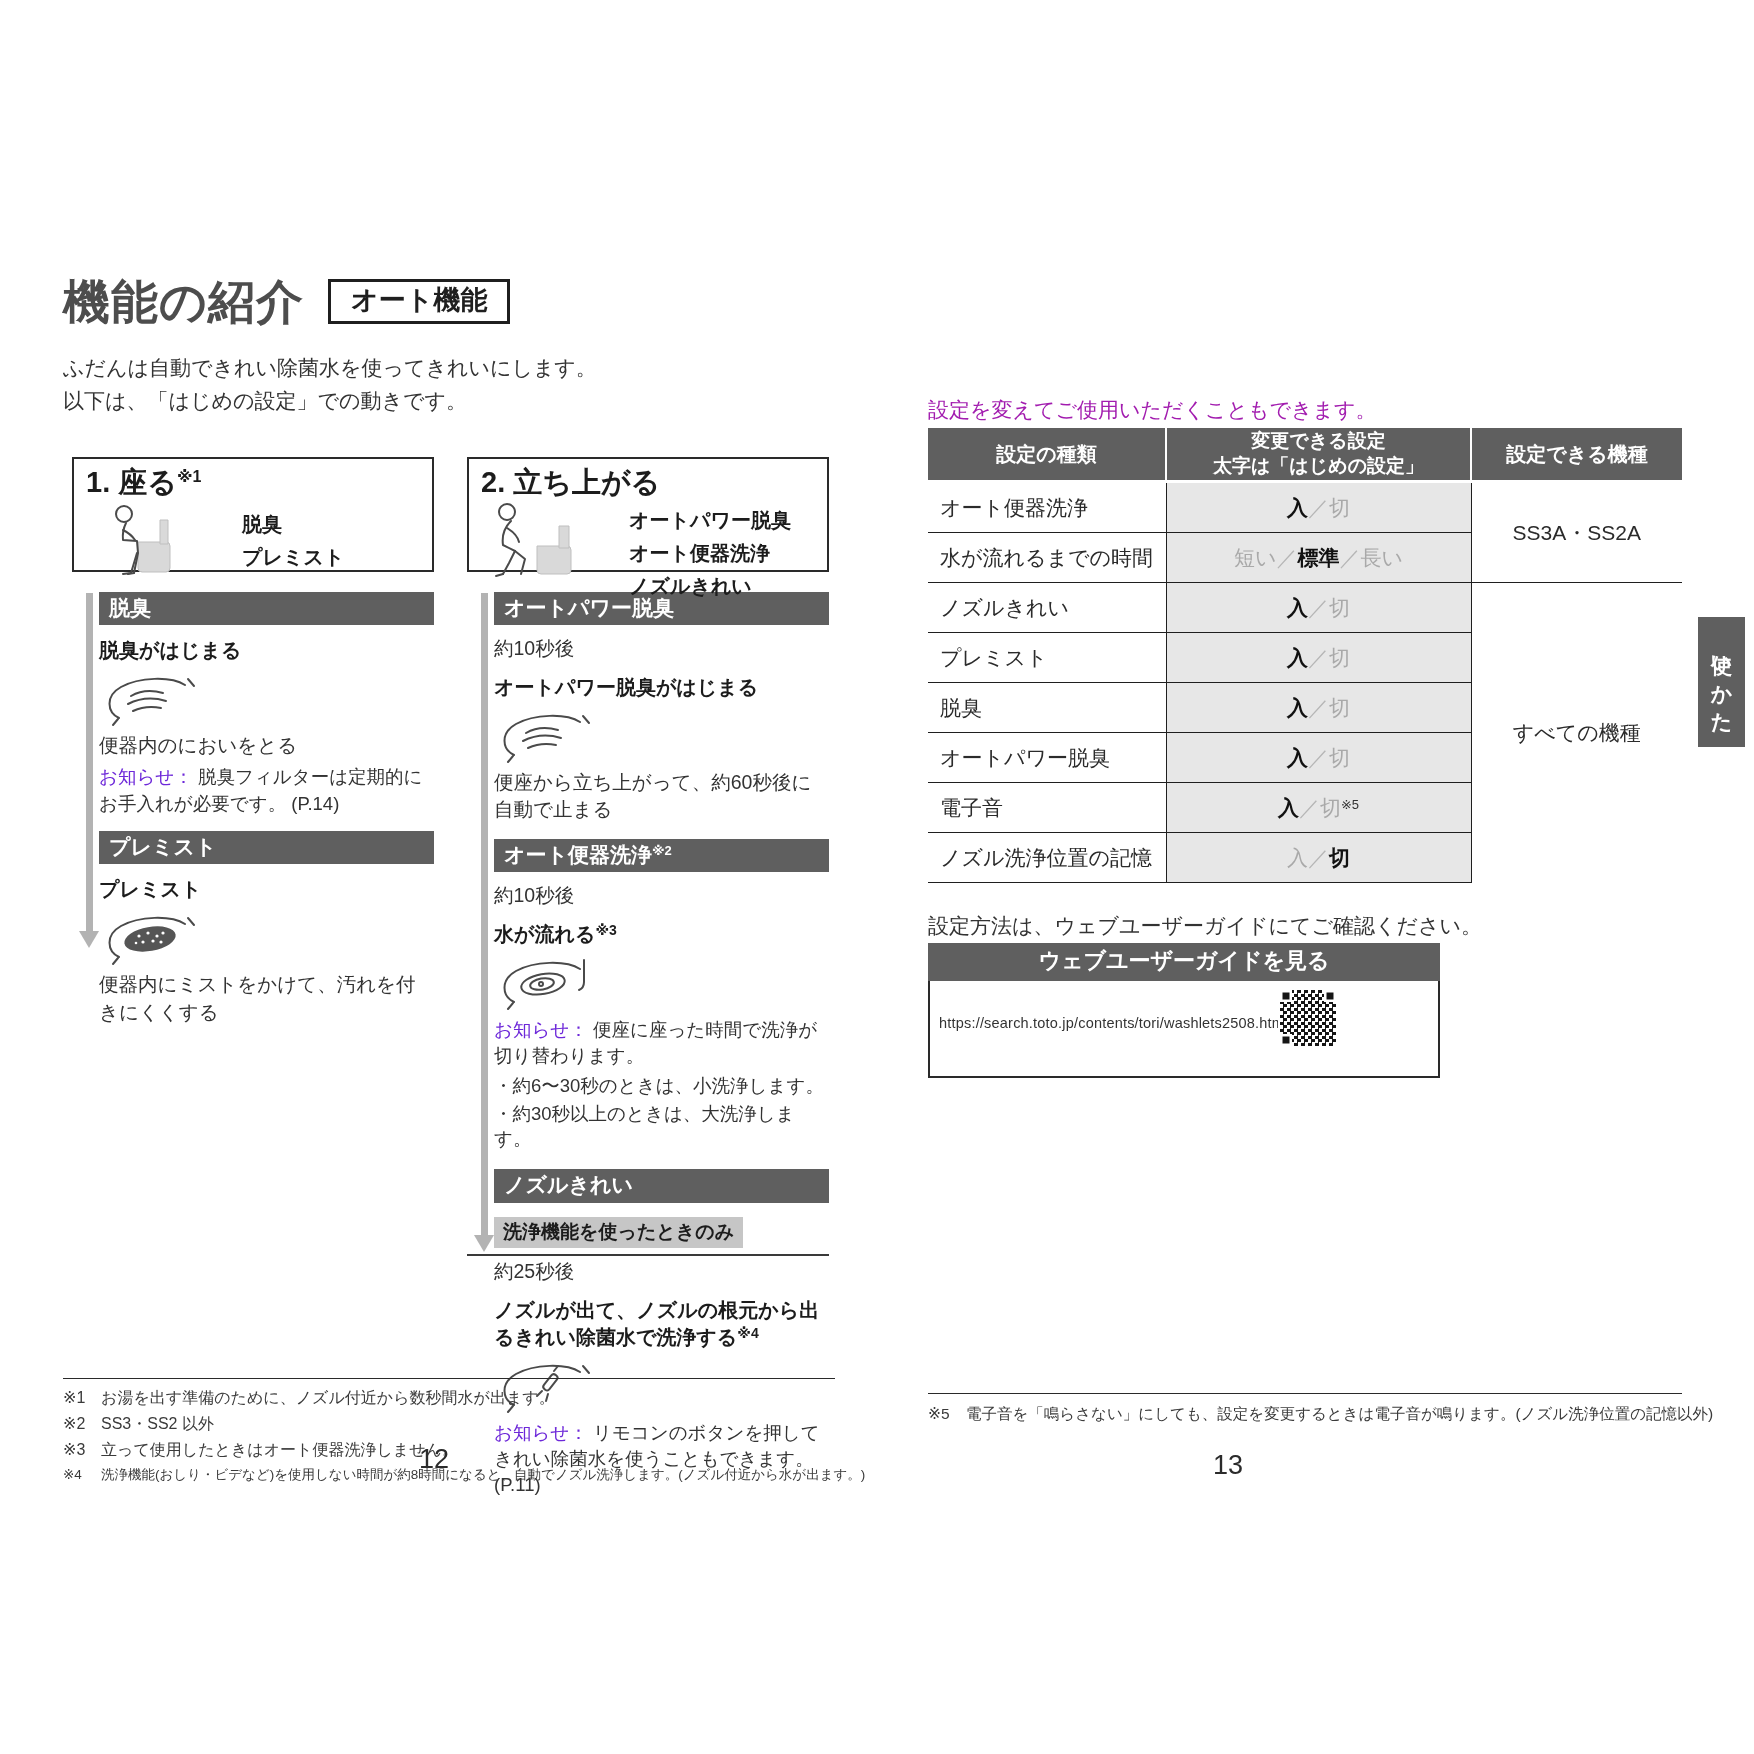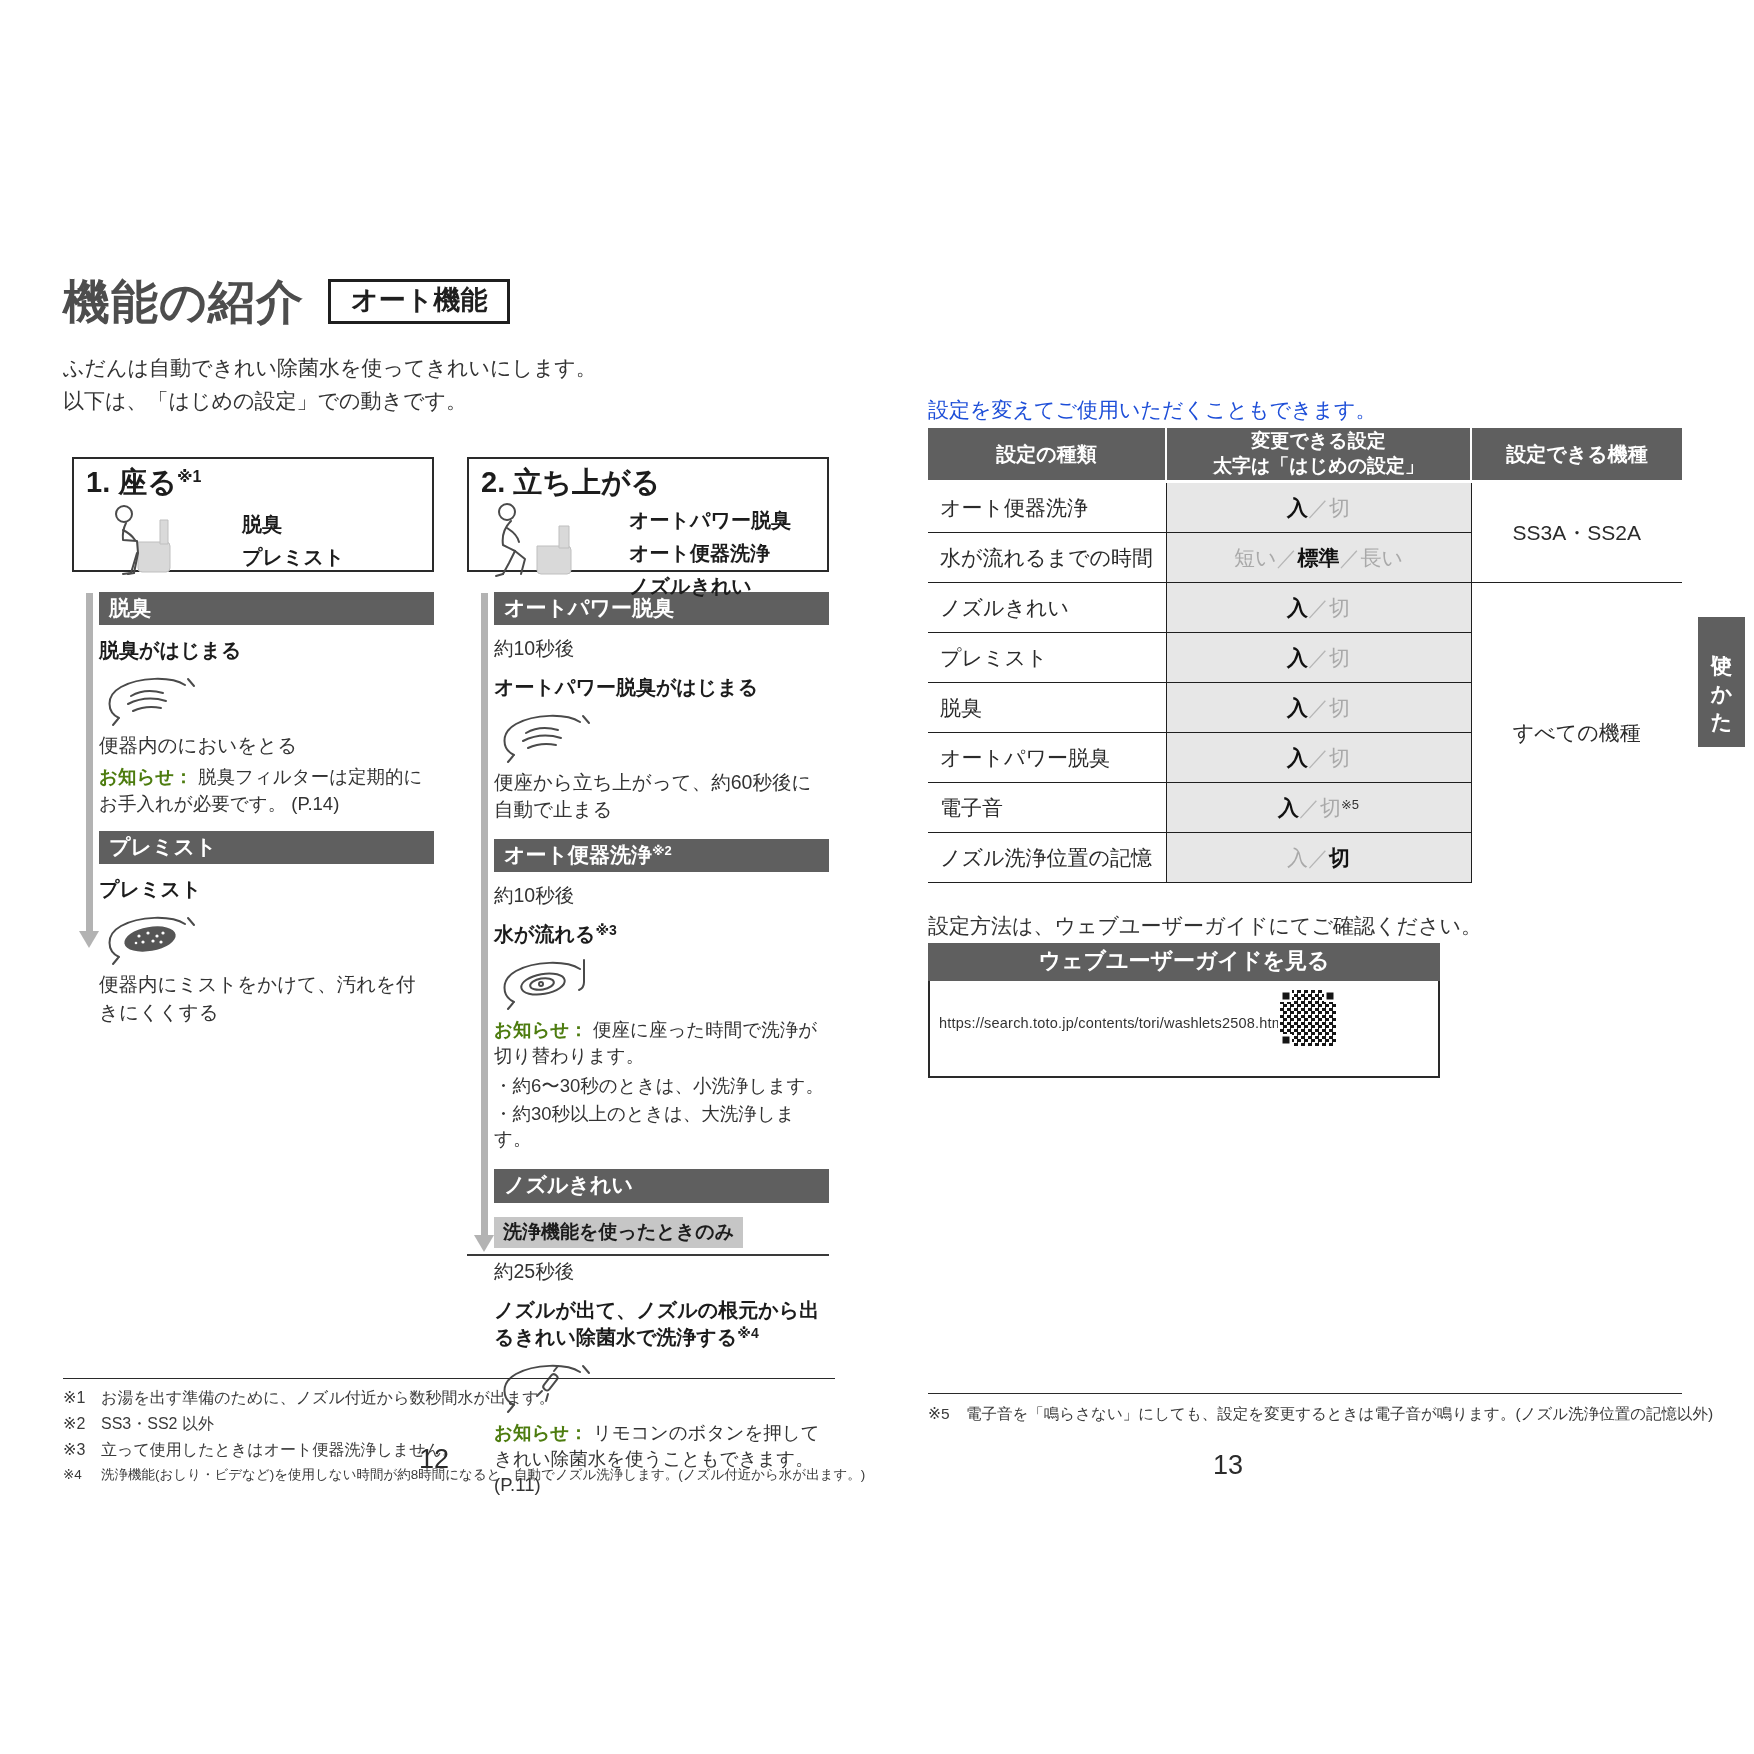--- a/index.html
+++ b/index.html
@@ -35,28 +35,28 @@
     border-left:10.5px solid transparent;border-right:10.5px solid transparent;
     border-top:17px solid #b3b3b3;}
   .colcontent{margin-left:27px;}
   .bar{box-sizing:border-box;width:100%;background:#5f5f5f;color:#ffffff;
     font-size:21px;font-weight:bold;padding:3px 10px 5px 10px;margin-top:20px;line-height:1.2;}
   .bar sup.note{color:#fff;font-size:13px;vertical-align:7px;}
   .lead{font-size:20px;font-weight:bold;color:#1c1c1c;margin-top:12px;line-height:1.35;}
   .time{font-size:19.5px;color:#333;margin-top:10px;}
   .cap{font-size:19.5px;color:#333;margin-top:4px;line-height:1.4;}
   .notice{font-size:18.5px;color:#333;margin-top:5px;line-height:1.42;}
-  .notice .np{font-weight:bold;color:#4d7c0f;}
+  .notice .np{font-weight:normal;color:#6d28d9;}
   .bullet{font-size:18.5px;color:#333;margin-top:4px;line-height:1.35;}
   .tag{display:inline-block;background:#c6c6c6;color:#1c1c1c;font-weight:bold;
     font-size:19px;padding:2px 9px 3px 9px;margin-top:14px;}
   .toilet{margin:6px 0 0 4px;display:block;}
   #col2-endline{left:467px;top:1254px;width:362px;border-top:2px solid #3a3a3a;}
   
-  #r-intro{left:928px;top:396px;font-size:21px;color:#1d4ed8;}
+  #r-intro{left:928px;top:396px;font-size:21px;color:#a21caf;}
   #settings-table{left:928px;top:428px;border-collapse:collapse;table-layout:fixed;width:754px;}
   #settings-table th{background:#5f5f5f;color:#fff;font-weight:bold;height:52px;
     text-align:center;vertical-align:middle;padding:0;border-bottom:3px solid #ffffff;}
   #settings-table th + th{border-left:2.5px solid #ffffff;}
   #settings-table th .h1{font-size:20px;}
   #settings-table th .h2{font-size:19px;line-height:1.3;display:block;}
   #settings-table td{height:47px;border-top:1.5px solid #1f1f1f;vertical-align:middle;
     font-size:21px;color:#2b2b2b;}
   #settings-table tr:last-child td{border-bottom:1.5px solid #1f1f1f;}
   #settings-table td.nm{padding-left:12px;background:#fff;}

